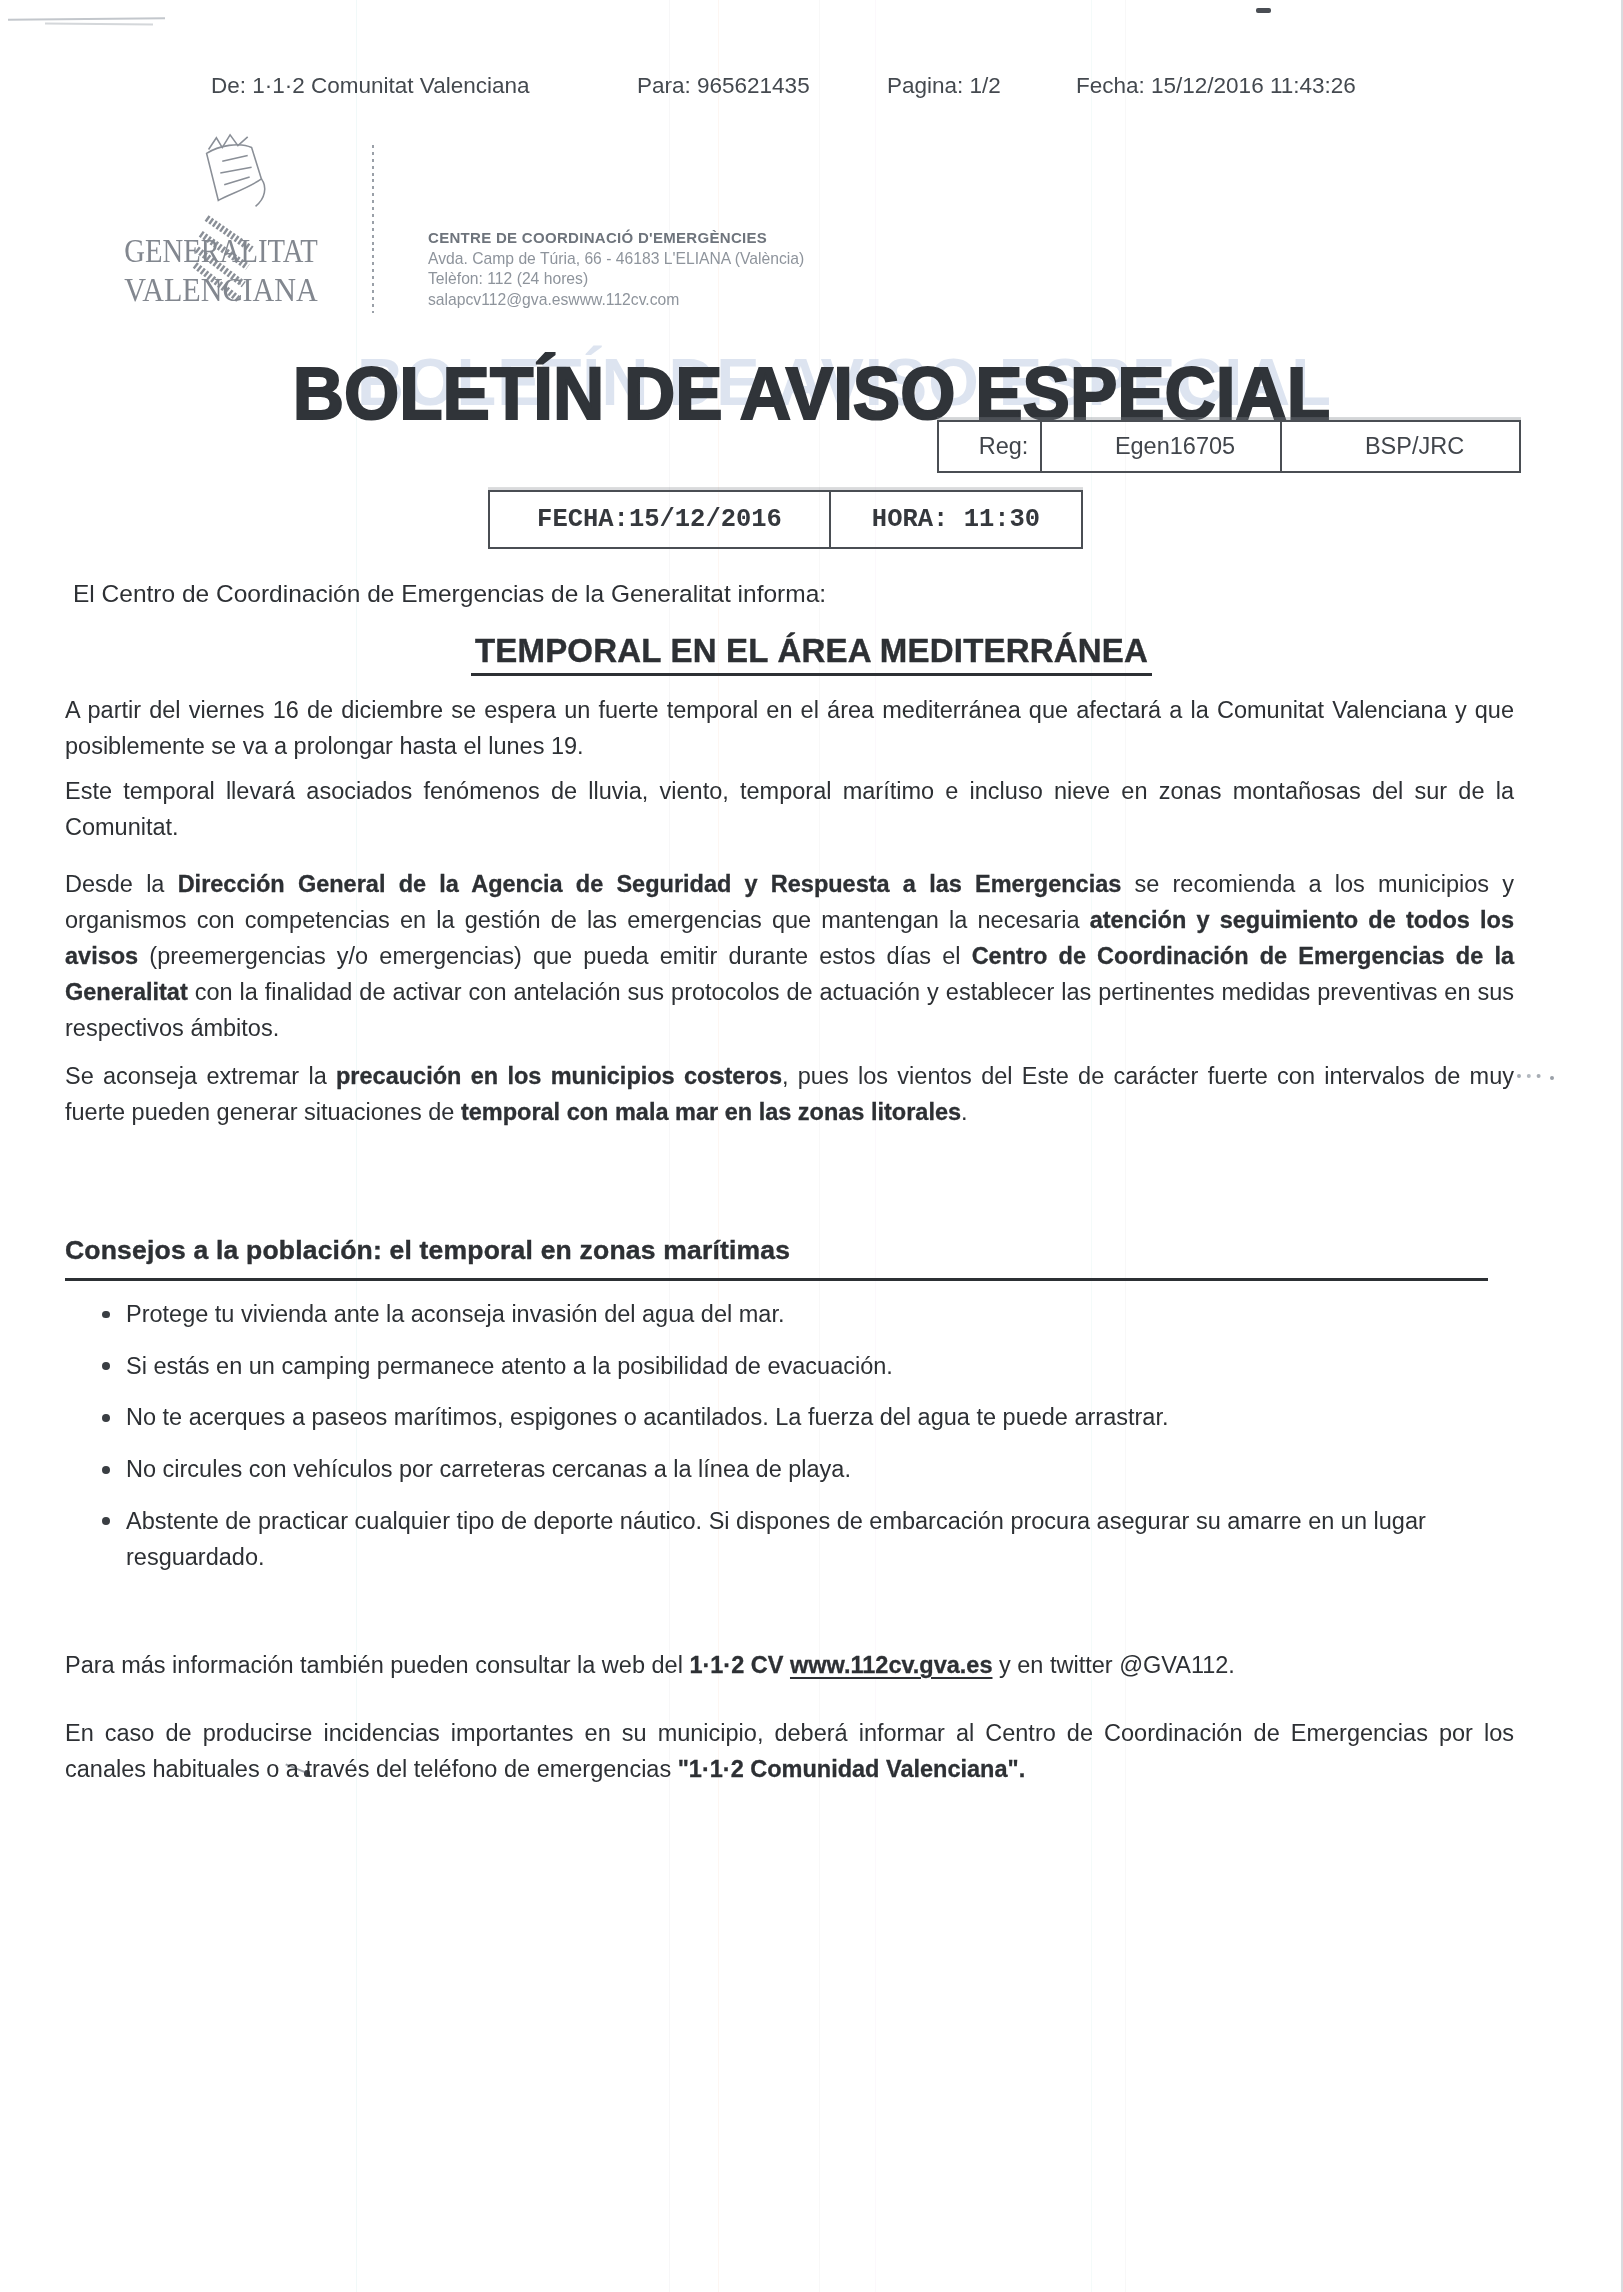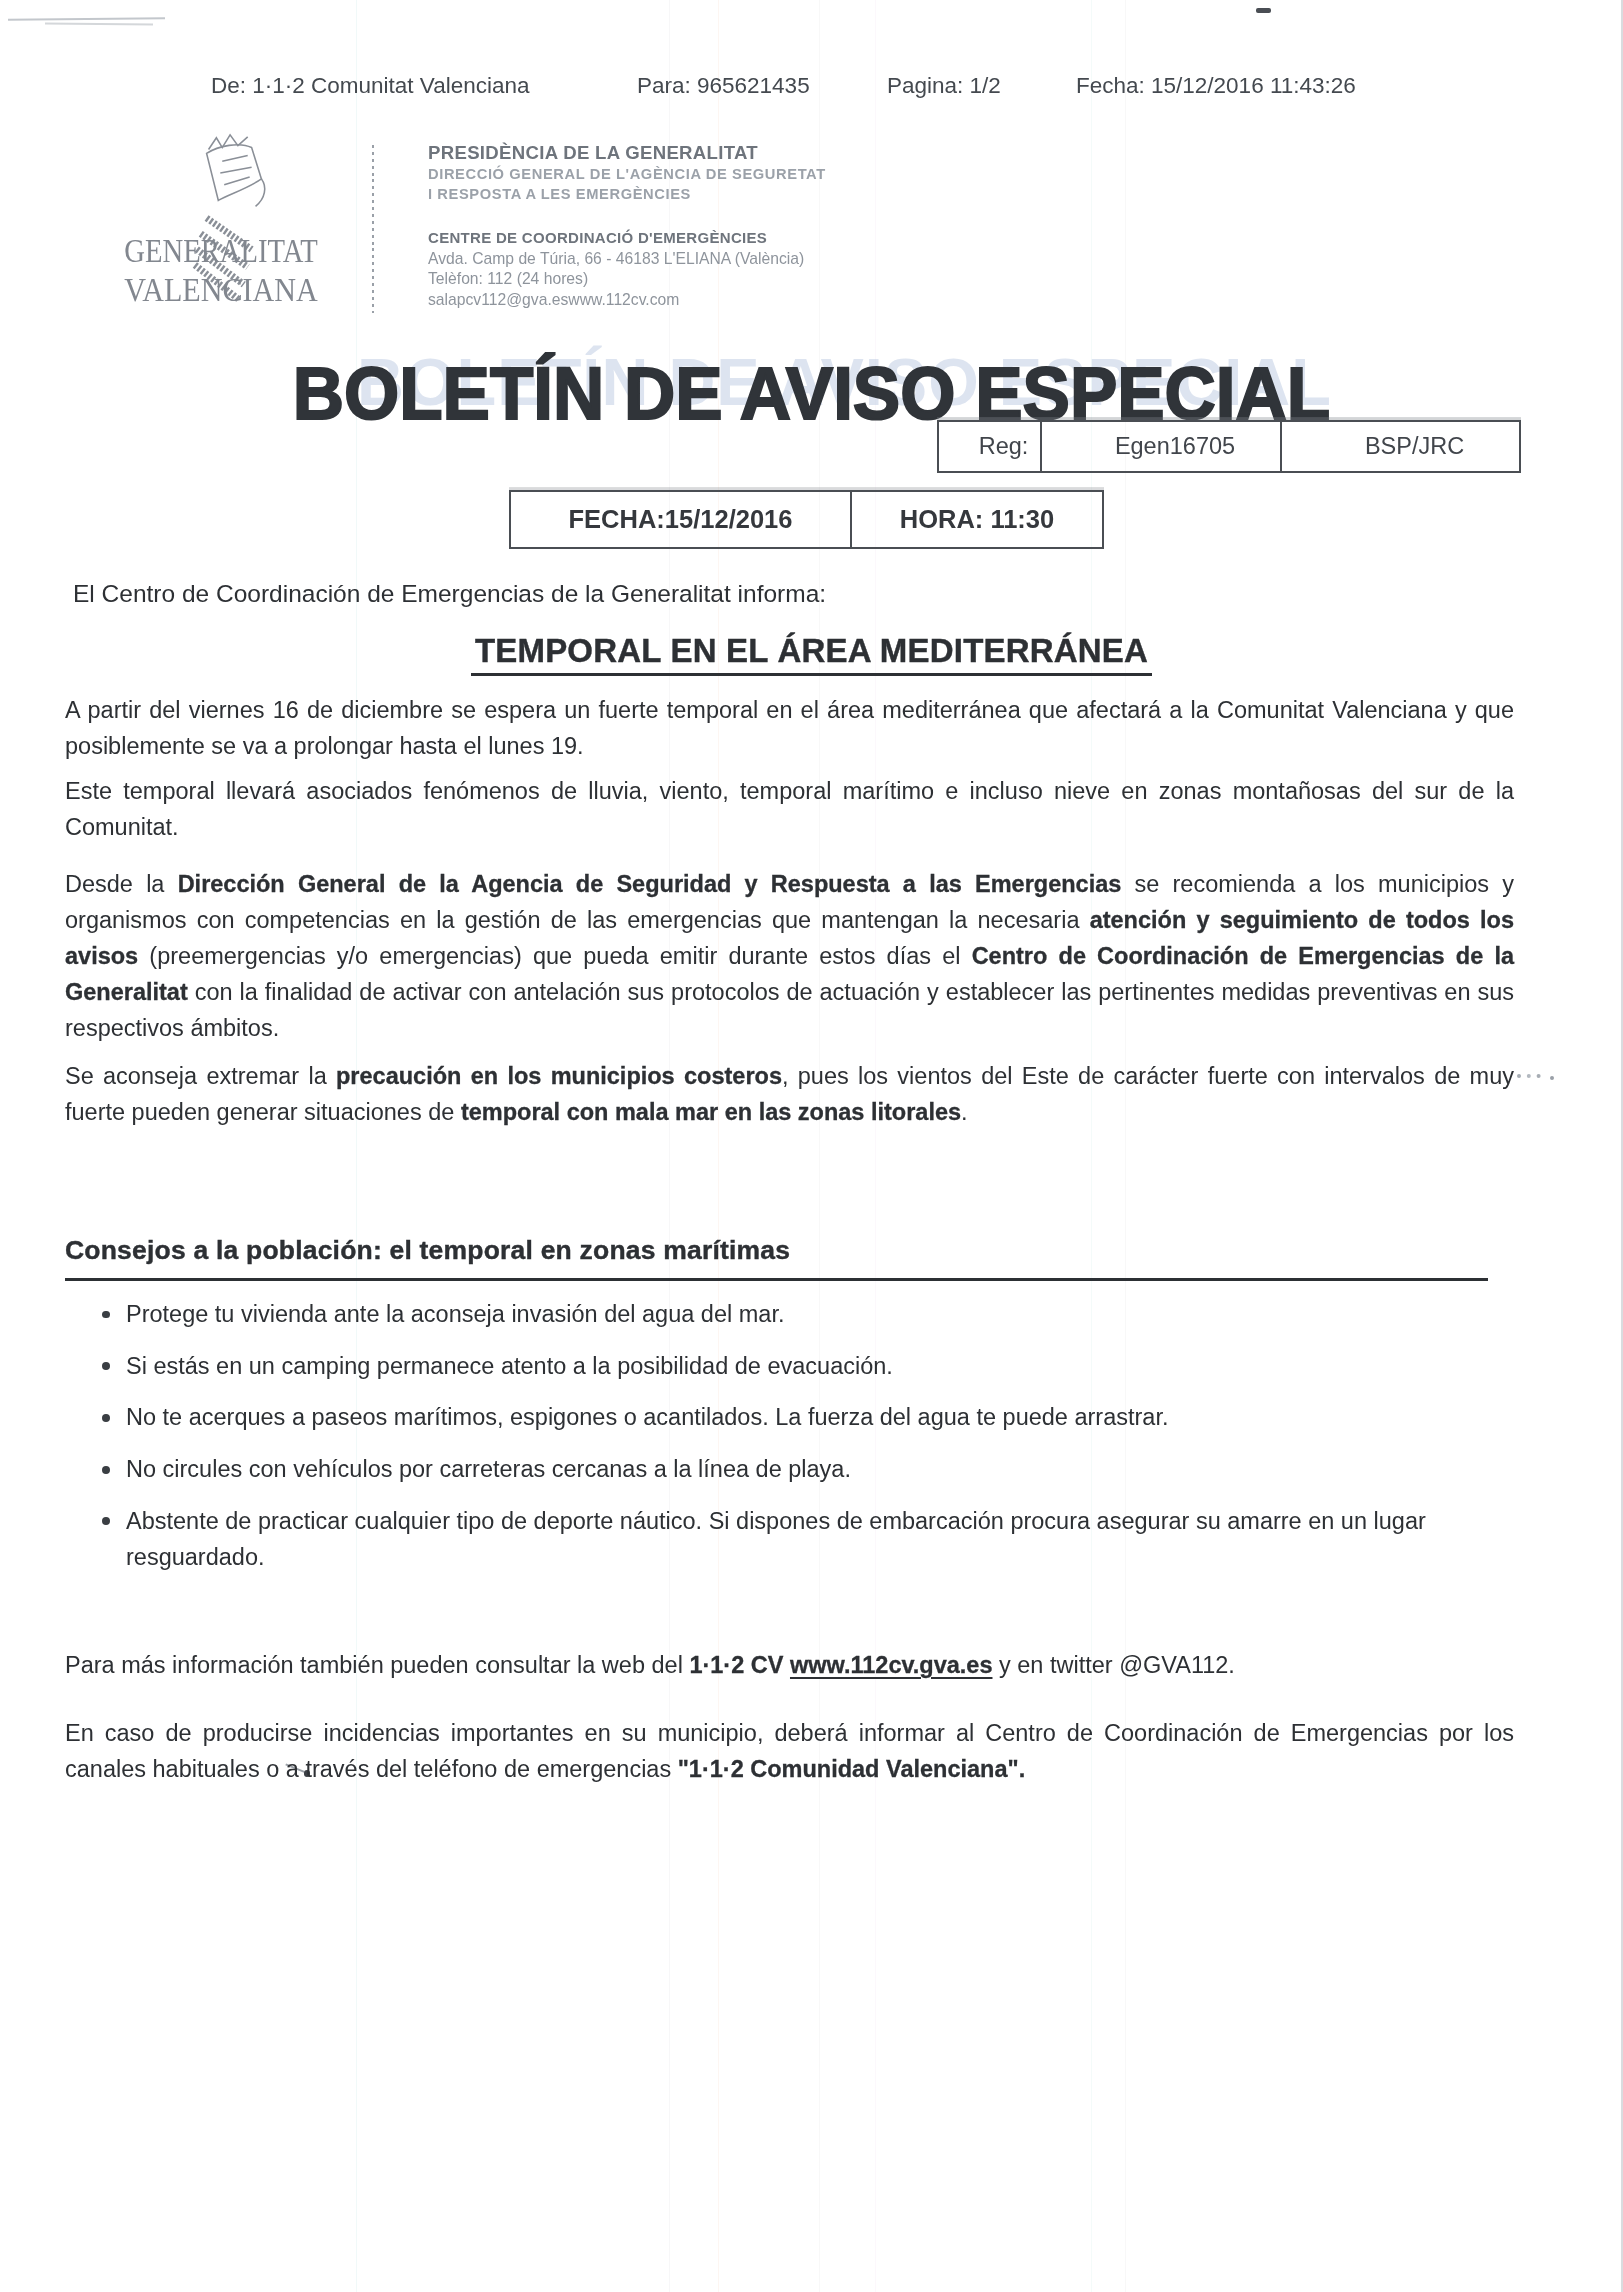--- a/index.html
+++ b/index.html
@@ -53,22 +53,22 @@
   .doc-title{position:absolute;top:353px;left:0;width:100%;margin:0;text-align:center;
     font-size:71px;font-weight:700;letter-spacing:0px;color:#303439;
     -webkit-text-stroke:2px #303439;transform:scaleY(1.05);}
   
   .reg-table{position:absolute;left:937px;top:420px;height:49px;display:flex;
     border:2px solid #4a4e53;box-shadow:0 -2.9px 0 rgba(130,134,140,.35);}
   .reg-cell{display:flex;align-items:center;justify-content:center;font-size:23.5px;color:#41454b;padding-left:28px;}
   .reg-c1{width:73px;border-right:2px solid #4a4e53;}
   .reg-c2{width:210px;border-right:2px solid #4a4e53;}
   .reg-c3{width:209px;}
-  .dt-table{position:absolute;left:509px;top:490px;height:55px;display:flex;
-    border:2px solid #4a4e53;box-shadow:0 -2.9px 0 rgba(130,134,140,.3);}
+  .dt-table{position:absolute;left:488px;top:490px;height:55px;display:flex;
+    border:2px solid #4a4e53;box-shadow:0 -2.9px 0 rgba(130,134,140,.3);font-family:Liberation Mono, monospace;}
   .dt-cell{display:flex;align-items:center;justify-content:center;font-size:25.5px;font-weight:700;color:#35383d;}
   .dt-c1{width:339px;border-right:2px solid #4a4e53;}
   .dt-c2{width:250px;}
   
   .intro{position:absolute;left:65px;top:580px;font-size:24.5px;color:#2d3034;margin-left:8px;}
   .subject-row{position:absolute;top:632px;left:0;width:100%;text-align:center;}
   .subject{display:inline-block;font-size:33px;font-weight:700;color:#2d3034;
     border-bottom:3.4px solid #2d3034;padding:0 3.9px 2.9px 3.9px;letter-spacing:0.2px;
     -webkit-text-stroke:0.4px #2d3034;}
   .para{position:absolute;left:65px;width:1449px;font-size:23.5px;line-height:36px;
@@ -124,25 +124,20 @@
       <path d="M18 124 L66 160"></path>
       <path d="M16 140 L62 176"></path>
     </g>
   </svg>
   <svg class="logo-svg" width="210" height="84" viewBox="0 0 214 86">
     <text x="8" y="32" textLength="198" lengthAdjust="spacingAndGlyphs" font-family="Liberation Serif, DejaVu Serif, serif" font-size="34" fill="#82878f">GENERALITAT</text>
     <text x="8" y="72" textLength="198" lengthAdjust="spacingAndGlyphs" font-family="Liberation Serif, DejaVu Serif, serif" font-size="34" fill="#82878f">VALENCIANA</text>
   </svg>
   <div class="lh-sep"></div>
 
-  <div class="lh-top">
-    <div class="lh-org1">PRESIDÈNCIA DE LA GENERALITAT</div>
-    <div class="lh-org2">DIRECCIÓ GENERAL DE L'AGÈNCIA DE SEGURETAT</div>
-    <div class="lh-org3">I RESPOSTA A LES EMERGÈNCIES</div>
-  </div>
 
   <div class="lh-bottom">
     <div class="lh-name">CENTRE DE COORDINACIÓ D'EMERGÈNCIES</div>
     <div class="lh-addr">Avda. Camp de Túria, 66 - 46183 L'ELIANA (València)</div>
     <div class="lh-phone">Telèfon: 112 (24 hores)</div>
     <div class="lh-mailrow">
       <span>salapcv112@gva.es</span><span class="lh-web">www.112cv.com</span>
     </div>
   </div>
 

